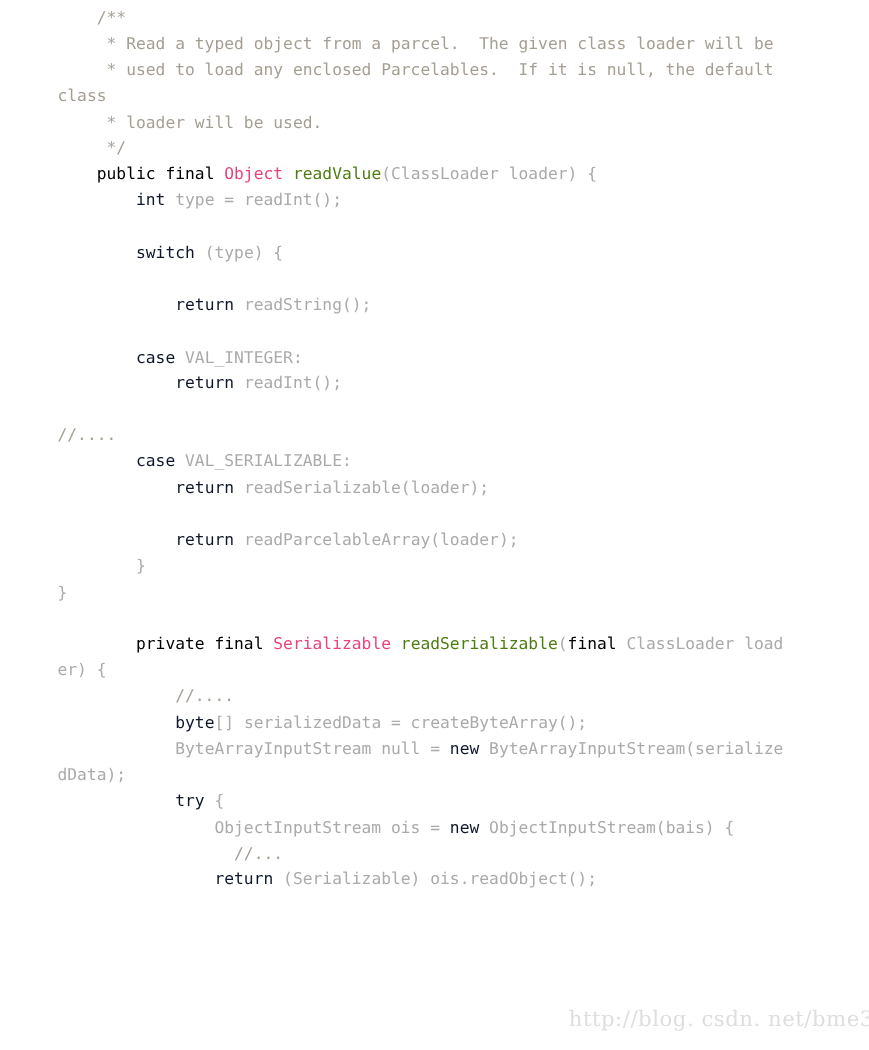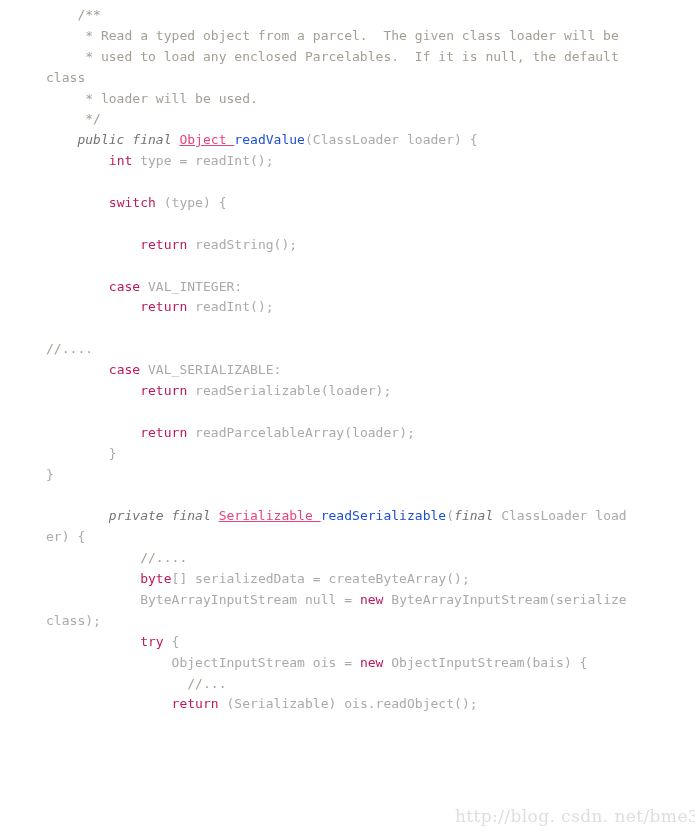--- a/index.html
+++ b/index.html
@@ -24,24 +24,24 @@
   }
   .code-line {
     height: 20.9px;
     line-height: 20.9px;
     font-size: 13px;
     letter-spacing: 0.02px;
     white-space: pre;
     color: #a9a9a9;
   }
   
-  .kw   { color: #be185d; }          
-  .mod  { color: #737373; font-style: italic; }          
-  .type { color: #e9447a; text-decoration: underline; }          
-  .fn   { color: #1d4ed8; }          
+  .kw   { color: #0f172a; }          
+  .mod  { color: #000000; }          
+  .type { color: #e9447a; }          
+  .fn   { color: #4d7c0f; }          
   .cm   { color: #a59f93; font-style: normal; }  
   .pl   { color: #aaaaaa; text-align: right; }
 
   #watermark {
     position: absolute;
     left: 455px;
     top: 806px;
     font-family: "DejaVu Serif", "Liberation Serif", serif;
     font-size: 17px;
     letter-spacing: 0.4px;
@@ -111,21 +111,21 @@
 
   <div class="code-line"><span class="pl">er) {</span></div>
 
 
   <div class="code-line"><span class="cm">            //....</span></div>
 
   <div class="code-line"><span class="pl">            </span><span class="kw">byte</span><span class="pl">[] serializedData = createByteArray();</span></div>
 
   <div class="code-line"><span class="pl">            </span><span class="pl">ByteArrayInputStream null = </span><span class="kw">new</span><span class="pl"> ByteArrayInputStream(serialize</span></div>
 
-  <div class="code-line"><span class="pl">class);</span></div>
+  <div class="code-line"><span class="pl">dData);</span></div>
 
   <div class="code-line"><span class="pl">            </span><span class="kw">try</span><span class="pl"> {</span></div>
 
   <div class="code-line"><span class="pl">                </span><span class="pl">ObjectInputStream ois = </span><span class="kw">new</span><span class="pl"> ObjectInputStream(bais) {</span></div>
 
   <div class="code-line"><span class="cm">                  //...</span></div>
 
   <div class="code-line"><span class="pl">                </span><span class="kw">return</span><span class="pl"> (Serializable) ois.readObject();</span></div>
 
   <div id="watermark">http://blog. csdn. net/bme314</div>

